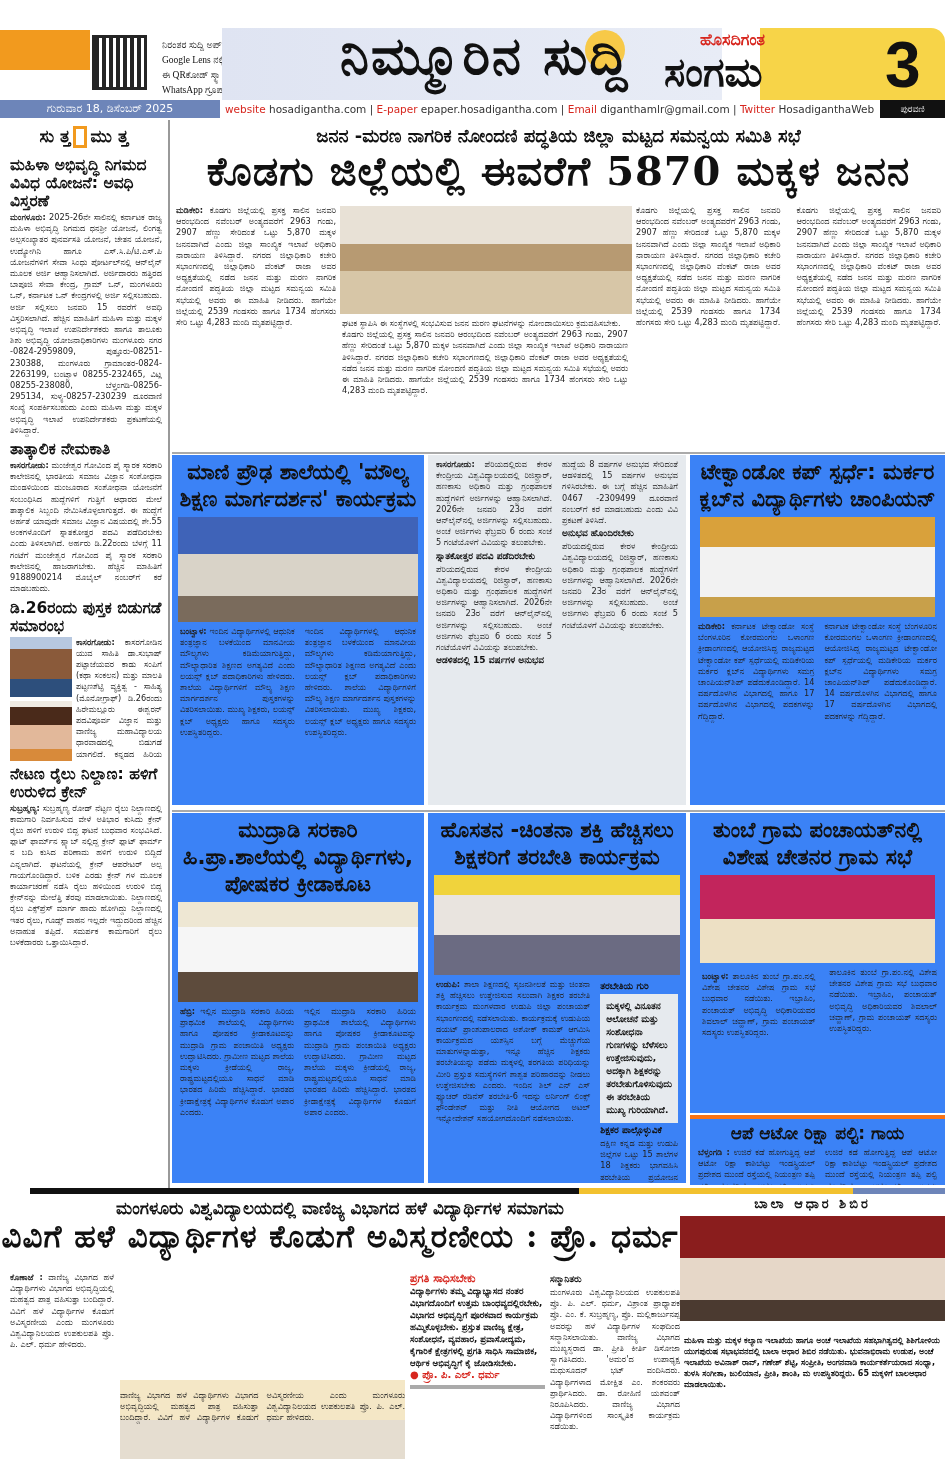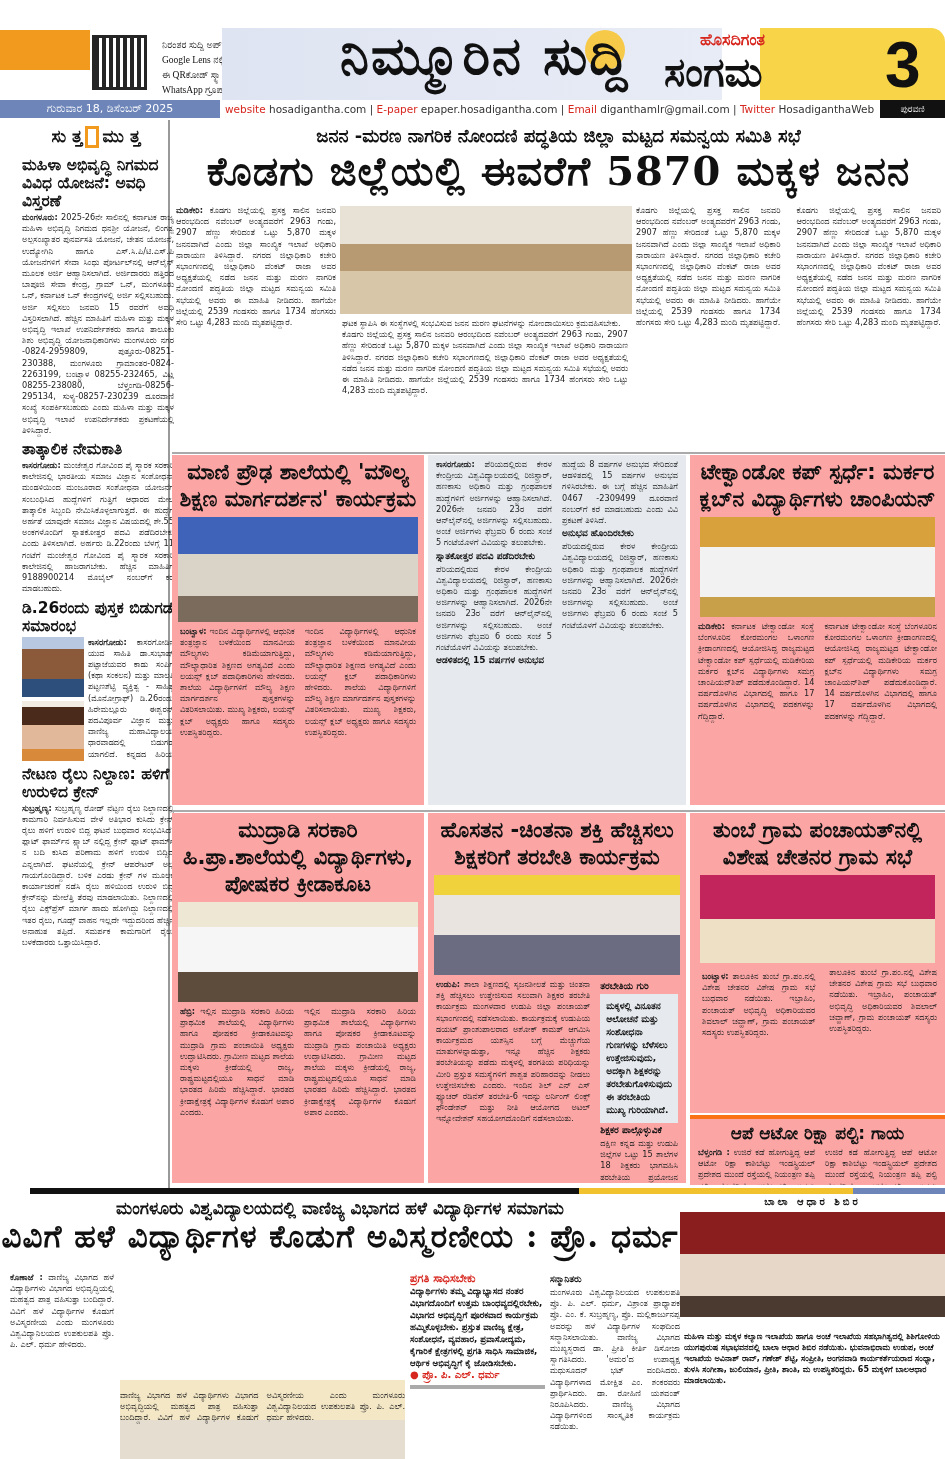--- a/index.html
+++ b/index.html
@@ -15,50 +15,50 @@
 .brand-box{left:760px;top:28px;width:185px;height:72px;background:#f7d448;border-top-right-radius:14px}
 .brand-small{left:700px;top:30px;color:#d7261e;font-size:16px;font-weight:bold}
 .brand-big{left:664px;top:48px;font-size:40px;font-weight:700;font-family:"DejaVu Serif",serif}
 .page-num{left:885px;top:28px;font-size:64px;font-weight:900;font-family:"Liberation Sans",sans-serif}
 .info-bar{left:0;top:100px;width:945px;height:18px;font-size:11px}
 .date-box{left:0;top:0;width:220px;height:18px;background:#6d85b9;color:#fff;text-align:center;line-height:18px;font-size:11px}
 .links{left:225px;top:0;line-height:18px;font-size:10.5px;color:#333;white-space:nowrap}
 .links .k{color:#d7261e}
 .suppl{left:880px;top:0;width:65px;height:18px;background:#111;color:#fff;text-align:center;line-height:18px;font-size:9px}
 .col-rule{width:2px;background:#999}
-.side{left:12px;top:120px;width:168px}
+.side{left:0;top:120px;width:168px}
 .sutta{font-size:17px;font-weight:bold;text-align:center;padding:6px 0 4px}
 .sutta .frame{display:inline-block;width:14px;height:22px;border:3px solid #f29a1e;vertical-align:middle;margin:0 3px}
 h3.side-h{font-size:15.5px;font-weight:900;line-height:18px;margin:4px 0 2px 10px}
 p.body{font-size:8.2px;line-height:11.2px;color:#222;text-align:justify;margin:0 6px 2px 10px}
 p.body b{font-weight:bold}
 .kicker{font-size:18px;font-weight:bold;text-align:center}
 .headline{font-size:40px;font-weight:900;text-align:center;font-family:"DejaVu Serif",serif;letter-spacing:1px}
 .photo{background:linear-gradient(135deg,#c9b8a3,#8b7a6a 40%,#d8cfc2 70%,#a99888);position:relative;overflow:hidden}
 .photo.meeting{background:linear-gradient(180deg,#e8e1d6 0 35%,#b79a72 35% 60%,#d7c6a7 60%)}
 .photo.stage{background:linear-gradient(180deg,#3f63b8 0 35%,#d9d3c8 35% 75%,#7a6b5c 75%)}
 .photo.karate{background:linear-gradient(180deg,#d9a13b 0 30%,#f2f2f2 30% 80%,#c8a04a 80%)}
 .photo.outdoor{background:linear-gradient(180deg,#eee7d3 0 25%,#f6f6f6 25% 70%,#5d4b3c 70%)}
 .photo.group{background:linear-gradient(180deg,#f0d33c 0 20%,#e9e4df 20% 60%,#6b6b82 60%)}
 .photo.gram{background:linear-gradient(180deg,#c2255c 0 50%,#ede0c4 50%)}
 .photo.alumni{background:linear-gradient(180deg,#f4e7c6 0 35%,#e5ddd0 35% 70%,#6d5f53 70%)}
 .photo.children{background:linear-gradient(180deg,#8a1d1d 0 40%,#e6d7c8 40% 80%,#4b3a30 80%)}
 .photo.person1{background:linear-gradient(180deg,#b7c8e0 0 20%,#8a5a3a 20% 70%,#2d4f7c 70%)}
 .photo.person2{background:linear-gradient(180deg,#f0ebe3 0 10%,#4a2a1a 10% 40%,#e2b89a 40% 80%,#d88a3a 80%)}
-.story-box{background:#fca5a5}
+.story-box{background:#3b82f6}
 .story-box.grey{background:#e6eaee}
 .story-h{font-size:21px;font-weight:bold;line-height:27px;text-align:center;margin:4px 6px}
 .cols2{display:flex;gap:10px;margin:4px 8px}
 .cols2>div{flex:1}
 .sub-h{font-size:9px;font-weight:bold;margin:2px 0}
 .quote-box{background:#e6eaee;padding:6px}
 .quote-box p{font-size:9px;font-weight:bold;line-height:13px}
 .red-h{color:#d7261e;font-size:11px;font-weight:bold}
 .bar-rule{left:30px;top:1188px;width:915px;height:6px;background:linear-gradient(90deg,#111 0 60%,#f2c12e 60% 90%,#6d85b9 90%)}
-.bala-title{font-size:10px;text-align:center;letter-spacing:3px;font-weight:bold}
+.bala-title{font-size:13px;text-align:center;letter-spacing:3px;font-weight:bold}
 </style>
 </head>
 <body>
 
 <div class="abs mast">
   <div class="abs mast-left"></div>
   <div class="abs qr"></div>
   <div class="abs qr-text">
     <div>ನಿರಂತರ ಸುದ್ದಿ ಅಪ್‌ಡೇಟ್‌ಗಾಗಿ</div>
     <div>Google Lens ನಲ್ಲಿ</div>

